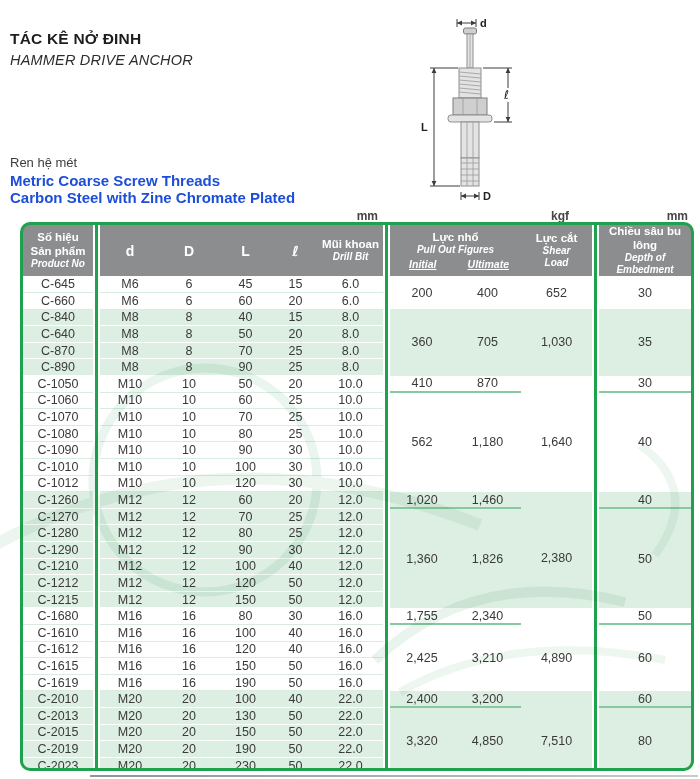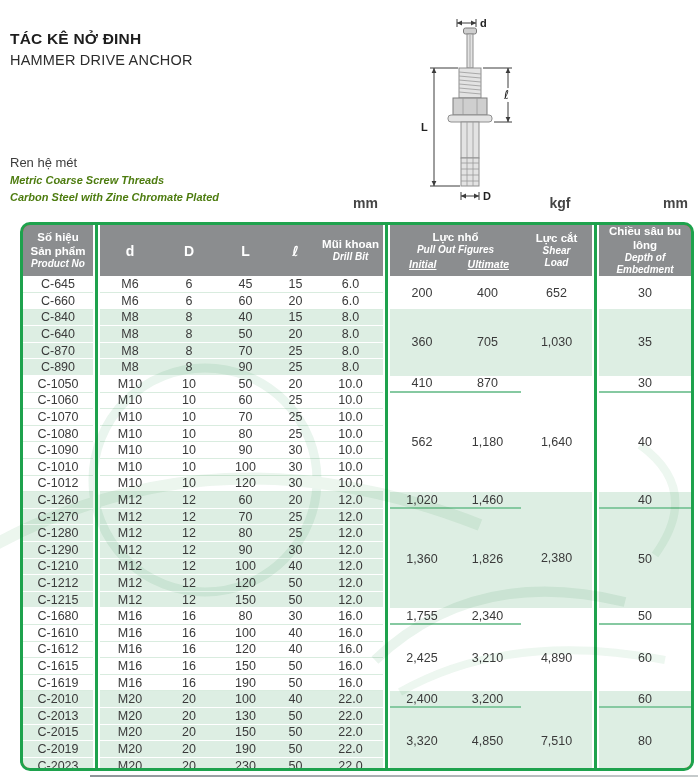--- a/index.html
+++ b/index.html
@@ -11,26 +11,26 @@
   }
   *{box-sizing:border-box;margin:0;padding:0;}
   html,body{width:700px;height:779px;}
   body{
     position:relative;background:#fff;overflow:hidden;
     font-family:"Liberation Sans","DejaVu Sans",sans-serif;color:var(--ink);
   }
   
   .title-block{position:absolute;left:10px;top:30px;}
   .title-vi{font-size:15.5px;font-weight:bold;color:#1d1d1d;letter-spacing:.2px;}
-  .title-en{font-size:14.5px;color:#2c2c2c;margin-top:4px;letter-spacing:.2px;}
+  .title-en{font-size:14.5px;color:#2c2c2c;margin-top:4px;letter-spacing:.2px;font-style:italic;}
   .materials{position:absolute;left:10px;top:154px;line-height:17.5px;}
   .mat-vi{font-size:13px;color:#3c3c3c;}
-  .mat-en{font-size:11px;font-style:italic;font-weight:bold;color:#4d7c0f;}
+  .mat-en{font-size:15px;font-weight:bold;color:#1d4ed8;}
   
-  .unit{position:absolute;top:195px;font-size:14px;font-weight:bold;color:#454545;}
+  .unit{position:absolute;top:209px;font-size:12px;font-weight:bold;color:#454545;}
   .unit-mm1{left:330px;width:48px;text-align:right;}
   .unit-kgf{left:536px;width:48px;text-align:center;}
   .unit-mm2{left:640px;width:48px;text-align:right;}
   
   .tablebox{
     position:absolute;left:20px;top:222px;width:674px;height:549px;
     border:3px solid var(--green);border-radius:10px;overflow:hidden;background:#a16207;
   }
   table{border-collapse:collapse;table-layout:fixed;width:668px;height:543px;}
   th,td{padding:0;text-align:center;vertical-align:middle;}

